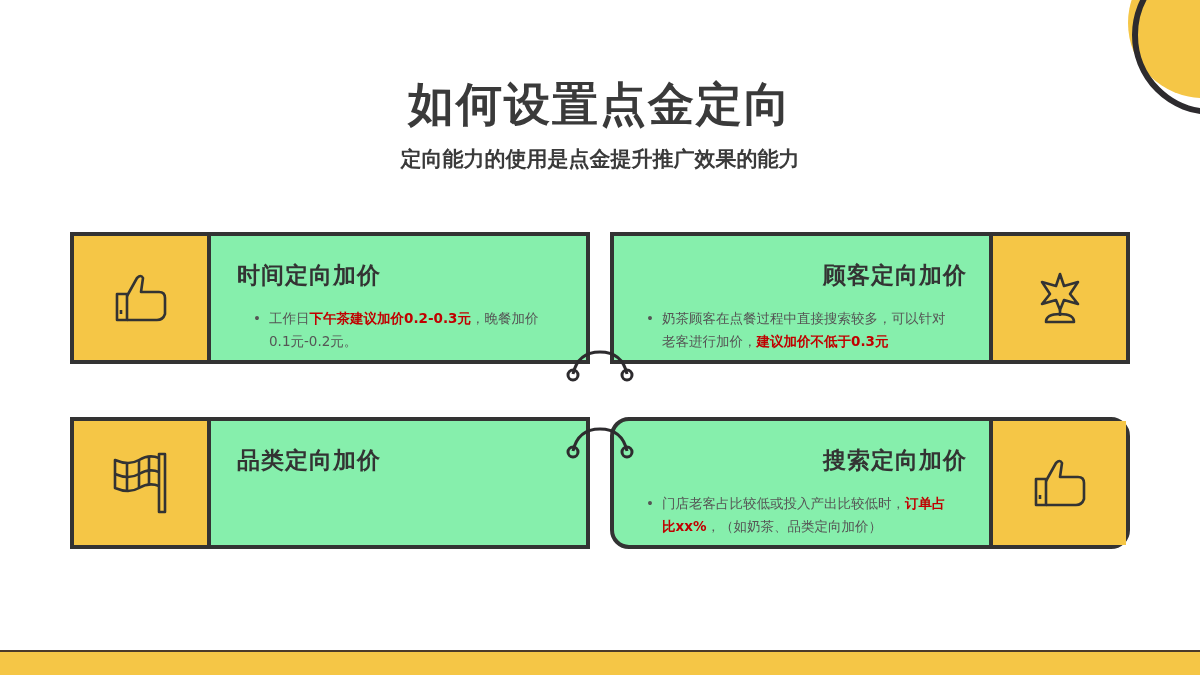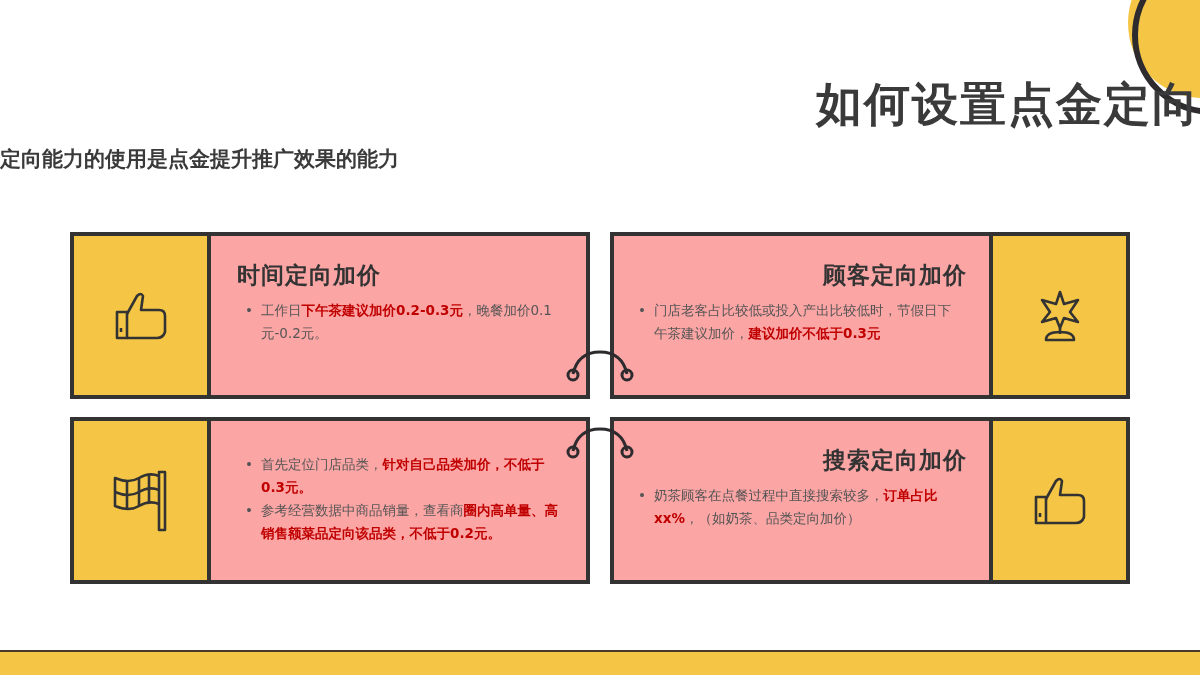--- a/index.html
+++ b/index.html
@@ -11,49 +11,49 @@
   }
   .deco-circle {
     position:absolute; left:1128px; top:-52px; width:150px; height:150px;
     border-radius:50%; background:#f5c646;
   }
   .deco-ring {
     position:absolute; left:1132px; top:-45px; width:160px; height:160px;
     border-radius:50%; border:6px solid #2d2b2e; box-sizing:border-box;
   }
   .title {
-    position:absolute; left:0; right:0; top:74px; text-align:right;
+    position:absolute; left:0; right:0; top:74px; text-align:center;
     font-size:46px; font-weight:bold; color:#3a3a3a; letter-spacing:2px;
   }
   .subtitle {
-    position:absolute; left:0; right:0; top:145px; text-align:left;
+    position:absolute; left:0; right:0; top:145px; text-align:center;
     font-size:21px; font-weight:bold; color:#3a3a3a;
   }
   .card {
     position:absolute; box-sizing:border-box; border:4px solid #333;
-    background:#fca5a5; height:167px; width:520px;
+    background:#86efac; height:132px; width:520px;
   }
   .c1 { left:70px; top:232px; }
   .c2 { left:610px; top:232px;padding-left:21px; }
   .c3 { left:70px; top:417px; }
-  .c4 { left:610px; top:417px; }
+  .c4 { left:610px; top:417px;border-radius:19px; }
   .icon-box {
     position:absolute; top:0; bottom:0; width:133px; background:#f5c646;
     display:flex; align-items:center; justify-content:center;
   }
   .c1 .icon-box, .c3 .icon-box { left:0; border-right:4px solid #333; }
   .c2 .icon-box, .c4 .icon-box { right:0; border-left:4px solid #333; }
   .text-box { position:absolute; top:0; bottom:0; }
   .c1 .text-box, .c3 .text-box { left:137px; right:0; padding:24px 18px 0 26px; }
   .c2 .text-box, .c4 .text-box { left:0; right:137px; padding:24px 22px 0 16px; }
   .card-title {
     font-size:23px; font-weight:bold; color:#333; margin-bottom:8px; letter-spacing:1px;
   }
   .c2 .card-title, .c4 .card-title { text-align:right; }
-  ul { list-style:none; margin:8px; padding:0; }
+  ul { list-style:none; margin:16px; padding:0; }
   li {
     position:relative; padding-left:16px; font-size:13.5px; line-height:23px; color:#555;
   }
   li::before {
     content:"•"; position:absolute; left:0; top:0; color:#555;
   }
   li.red-bullet::before { color:#c00000; }
   .hl { color:#c00000; font-weight:bold; }
   .connector { position:absolute; }
   .footer {
@@ -83,21 +83,21 @@
     <ul>
         <li><span>工作日</span><span class="hl">下午茶建议加价0.2-0.3元</span><span>，晚餐加价0.1元-0.2元。</span></li>
       </ul>
   </div>
 </div>
 
 <div class="card c2">
   <div class="text-box">
     <div class="card-title">顾客定向加价</div>
     <ul>
-        <li><span>门店老客占比较低或投入产出比较低时，节假日下午茶建议加价，</span><span class="hl">建议加价不低于0.3元</span></li>
+        <li><span>奶茶顾客在点餐过程中直接搜索较多，可以针对老客进行加价，</span><span class="hl">建议加价不低于0.3元</span></li>
       </ul>
   </div>
   <div class="icon-box">
     <svg width="56" height="56" viewBox="0 0 56 56" fill="none" stroke="#333" stroke-width="2.6" stroke-linejoin="round">
       <path d="M28 4 L32 16 L46 12 L38 24 L46 34 L32 30 L28 40 L24 30 L10 34 L18 24 L10 12 L24 16 Z"></path>
       <line x1="28" y1="40" x2="28" y2="46"></line>
       <path d="M14 52 Q14 44 28 44 Q42 44 42 52 Z"></path>
     </svg>
   </div>
 </div>
@@ -107,32 +107,29 @@
     <svg width="60" height="66" viewBox="0 0 60 66" fill="none" stroke="#333" stroke-width="2.6" stroke-linejoin="round">
       <rect x="48" y="4" width="6" height="58"></rect>
       <path d="M48 8 Q38 4 28 10 Q18 16 4 10 L4 38 Q18 44 28 38 Q38 32 48 36"></path>
       <path d="M4 24 Q18 30 28 24 Q38 18 48 22"></path>
       <line x1="16" y1="14" x2="16" y2="42"></line>
       <line x1="28" y1="10" x2="28" y2="38"></line>
       <line x1="38" y1="6" x2="38" y2="34"></line>
     </svg>
   </div>
   <div class="text-box">
-    <ul>
-        <li><span>首先定位门店品类，</span><span class="hl">针对自己品类加价，不低于0.3元。</span></li>
-        <li><span>参考经营数据中商品销量，查看商</span><span class="hl">圈内高单量、高销售额菜品定向该品类，不低于0.2元。</span></li>
-      </ul>
+    <div class="card-title">品类定向加价</div>
   </div>
 </div>
 
 <div class="card c4">
   <div class="text-box">
     <div class="card-title">搜索定向加价</div>
     <ul>
-        <li><span>奶茶顾客在点餐过程中直接搜索较多，</span><span class="hl">订单占比xx%</span><span>，（如奶茶、品类定向加价）</span></li>
+        <li><span>门店老客占比较低或投入产出比较低时，</span><span class="hl">订单占比xx%</span><span>，（如奶茶、品类定向加价）</span></li>
       </ul>
   </div>
   <div class="icon-box">
     <svg width="56" height="56" viewBox="0 0 56 56" fill="none" stroke="#333" stroke-width="2.6" stroke-linejoin="round">
       <rect x="4" y="24" width="10" height="26"></rect>
       <path d="M14 26 L24 8 Q28 4 30 8 L28 22 L46 22 Q52 22 52 28 L52 44 Q50 50 44 50 L14 50"></path>
       <line x1="8" y1="40" x2="8" y2="44"></line>
     </svg>
   </div>
 </div>

